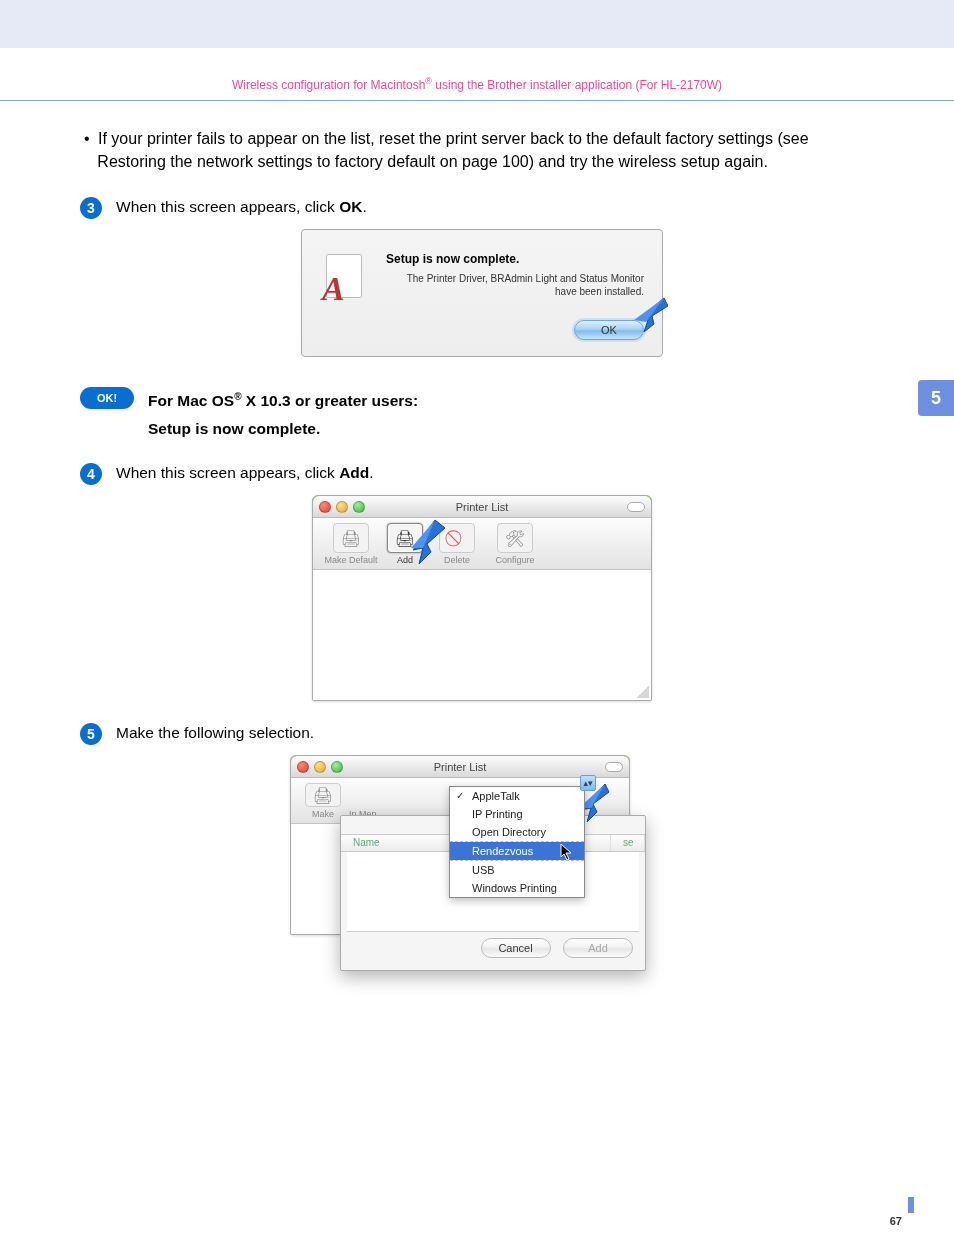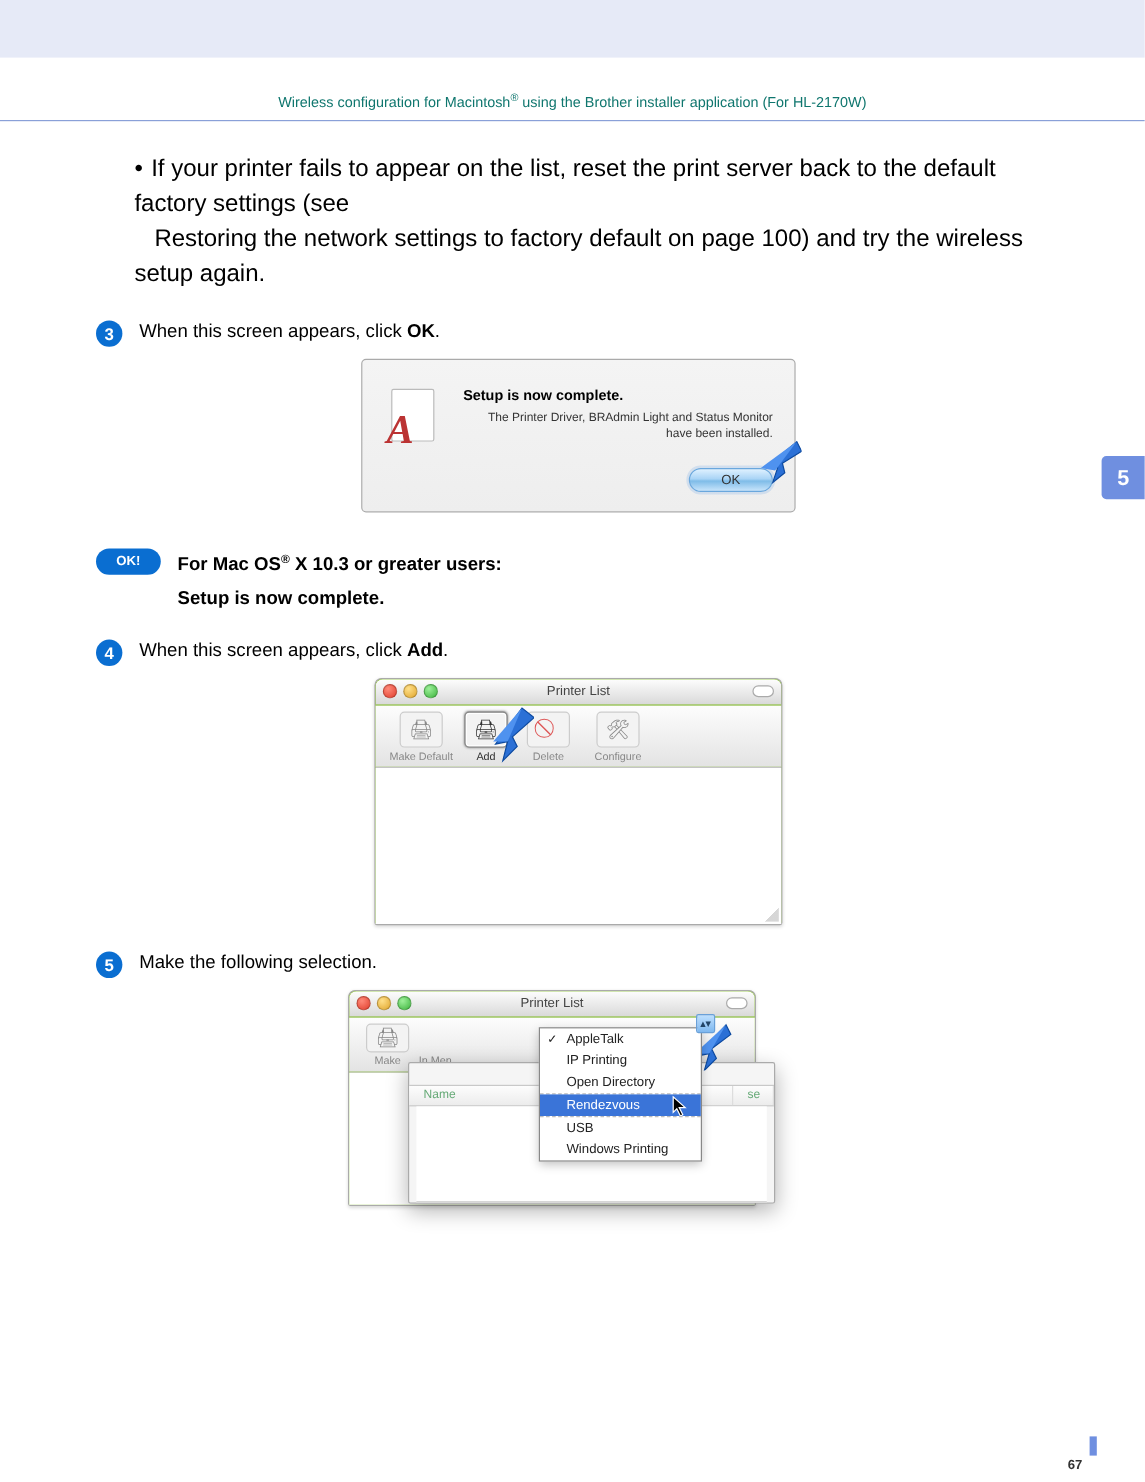--- a/index.html
+++ b/index.html
@@ -8,28 +8,28 @@
     width: 954px;
     height: 1235px;
     background: #fff;
     position: relative;
     color: #000;
   }
   .top-band { height: 48px; background: #e6eaf7; }
   .rule { height: 1px; background: #8aa0d8; margin: 0 0 18px 0; }
   .header-line {
     font-size: 12px;
-    color: #0f766e;
+    color: #ec4899;
     text-align: center;
     margin: 28px 0 8px 0;
     padding: 0 60px 0 60px;
   }
   .header-line sup { font-size: 9px; }
   .content { padding: 0 70px 0 80px; }
-  .bullet-block { margin: 26px 0 24px 32px; font-size: 20px; line-height: 1.45; }
+  .bullet-block { margin: 26px 0 24px 4px; font-size: 16px; line-height: 1.45; }
   .bullet-block .dot { display:inline-block; width: 14px; }
   .italic { }
   .step-row { display:flex; align-items:flex-start; margin-top: 14px; margin-bottom: 10px; }
   .circle-num {
     width: 22px; height: 22px; border-radius: 50%;
     background: #0a6ed1; color:#fff; font-size:14px; font-weight:bold;
     display:flex; align-items:center; justify-content:center;
     margin-right: 14px; flex-shrink:0;
   }
   .step-text { font-size: 15.5px; padding-top:1px; }
@@ -350,20 +350,24 @@
               <polygon points="30,2 6,28 16,26 12,40 22,30 18,22 34,10" fill="#2b70d6" stroke="#0d4aa0" stroke-width="1"></polygon>
               <polygon points="30,2 4,26 16,26" fill="#4f92ef"></polygon>
             </svg>
         </div>
 
         <div class="colhdr2">
           <div style="flex:1">Name</div>
           <div style="width:34px; text-align:right;">se</div>
         </div>
         <div class="listarea2"></div>
+        <div class="sheet-footer">
+          <span class="aqua-btn plain" style="margin-right:8px;">Cancel</span>
+          <span class="aqua-btn plain" style="color:#aaa;">Add</span>
+        </div>
       </div>
     </div>
   </div>
 
 </div>
 
 <div class="side-tab">5</div>
 <div class="page-num">67</div>
 <div class="page-bar"></div>
 

